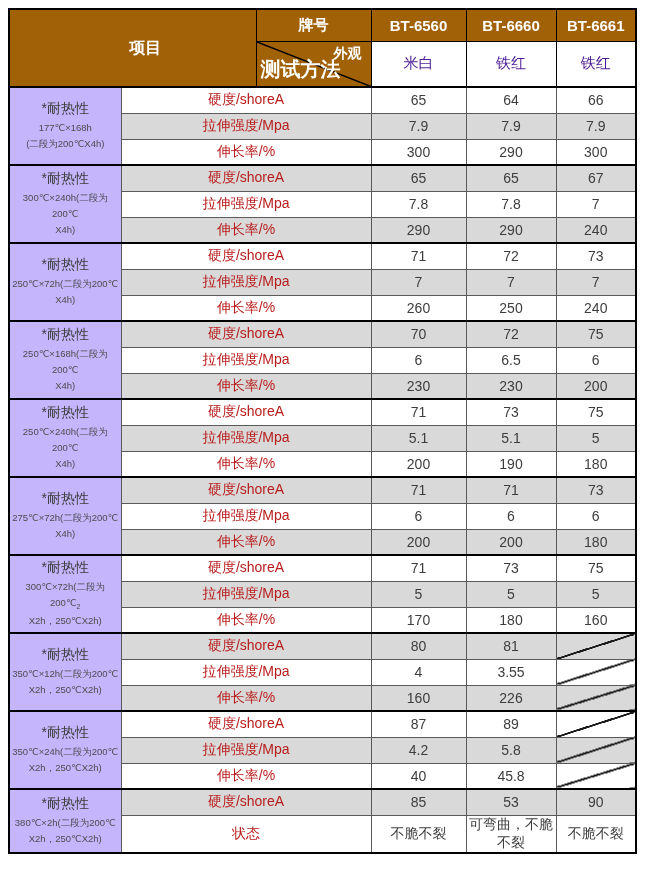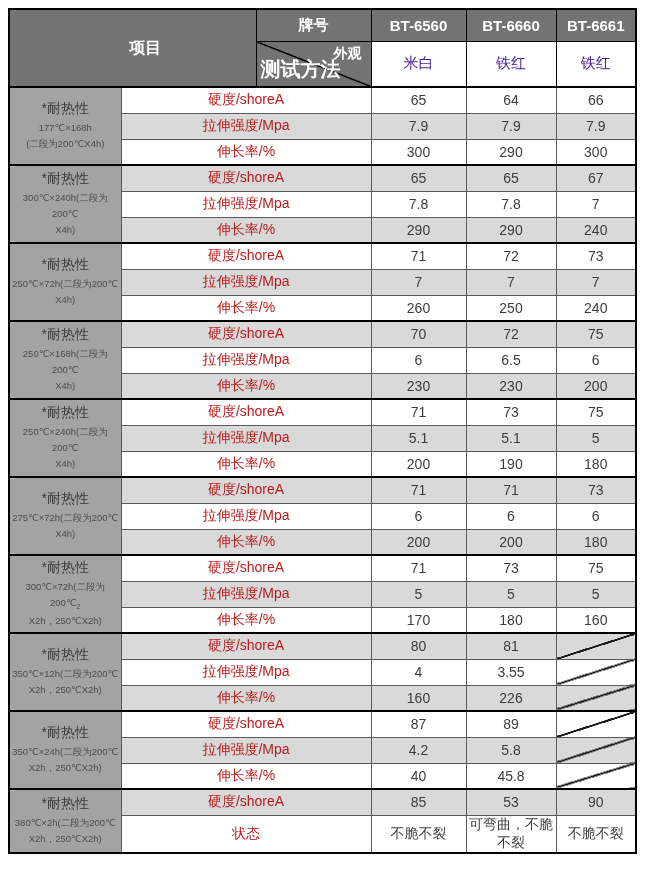--- a/index.html
+++ b/index.html
@@ -18,37 +18,37 @@
   col.c-m2 { width:115px; }
   col.c-v1 { width:95px; }
   col.c-v2 { width:90px; }
   col.c-v3 { width:80px; }
   th, td { border:1px solid #5a5a5a; padding:0 2px; overflow:hidden; }
   thead th, thead td { border:1px solid #000; }
   thead { border-bottom:2px solid #000; }
   tr.hr1 { height:32px; }
   tr.hr2 { height:46px; }
   .hdr {
-    background:#737373; color:#ffffff; font-weight:bold;
+    background:#a16207; color:#ffffff; font-weight:bold;
     font-size:15px; text-align:center; vertical-align:middle;
   }
   .project { font-size:16px;padding-left:27px; }
   .appearance {
     background:#ffffff; color:#4c1d95; font-size:15px;
     text-align:center; vertical-align:middle;
   }
   .diag { position:relative; padding:0; }
   .diagline { position:absolute; left:0; top:0; width:100%; height:100%; display:block; }
   .diag-top { position:absolute; top:3px; right:9px; font-size:14px;margin-left:40px; }
   .diag-bottom { position:absolute; bottom:3px; left:4px; font-size:20px; }
   tbody tr { height:26px; }
   tr.status-row { height:33px; }
   tr.sec-top th, tr.sec-top td { border-top:2px solid #000; }
   .sec-cell {
-    background:#a3a3a3; text-align:center; vertical-align:middle;
+    background:#c4b5fd; text-align:center; vertical-align:middle;
     font-weight:normal; padding:2px 1px;margin-left:16px;
   }
   .sec-title { font-size:14px; color:#3d3d3d; margin-bottom:2px; }
   .sec-cond { font-size:9.5px; color:#4d4d4d; line-height:1.7; }
   .csub { font-size:7px; vertical-align:sub; }
   .metric { text-align:center; font-size:14px; color:#b91c1c; background:#ffffff; }
   .value { text-align:center; font-size:14px; color:#3d3d3d; background:#ffffff; }
   .shade { background:#d9d9d9; }
   .nodata {
     background-image:linear-gradient(to bottom right,

